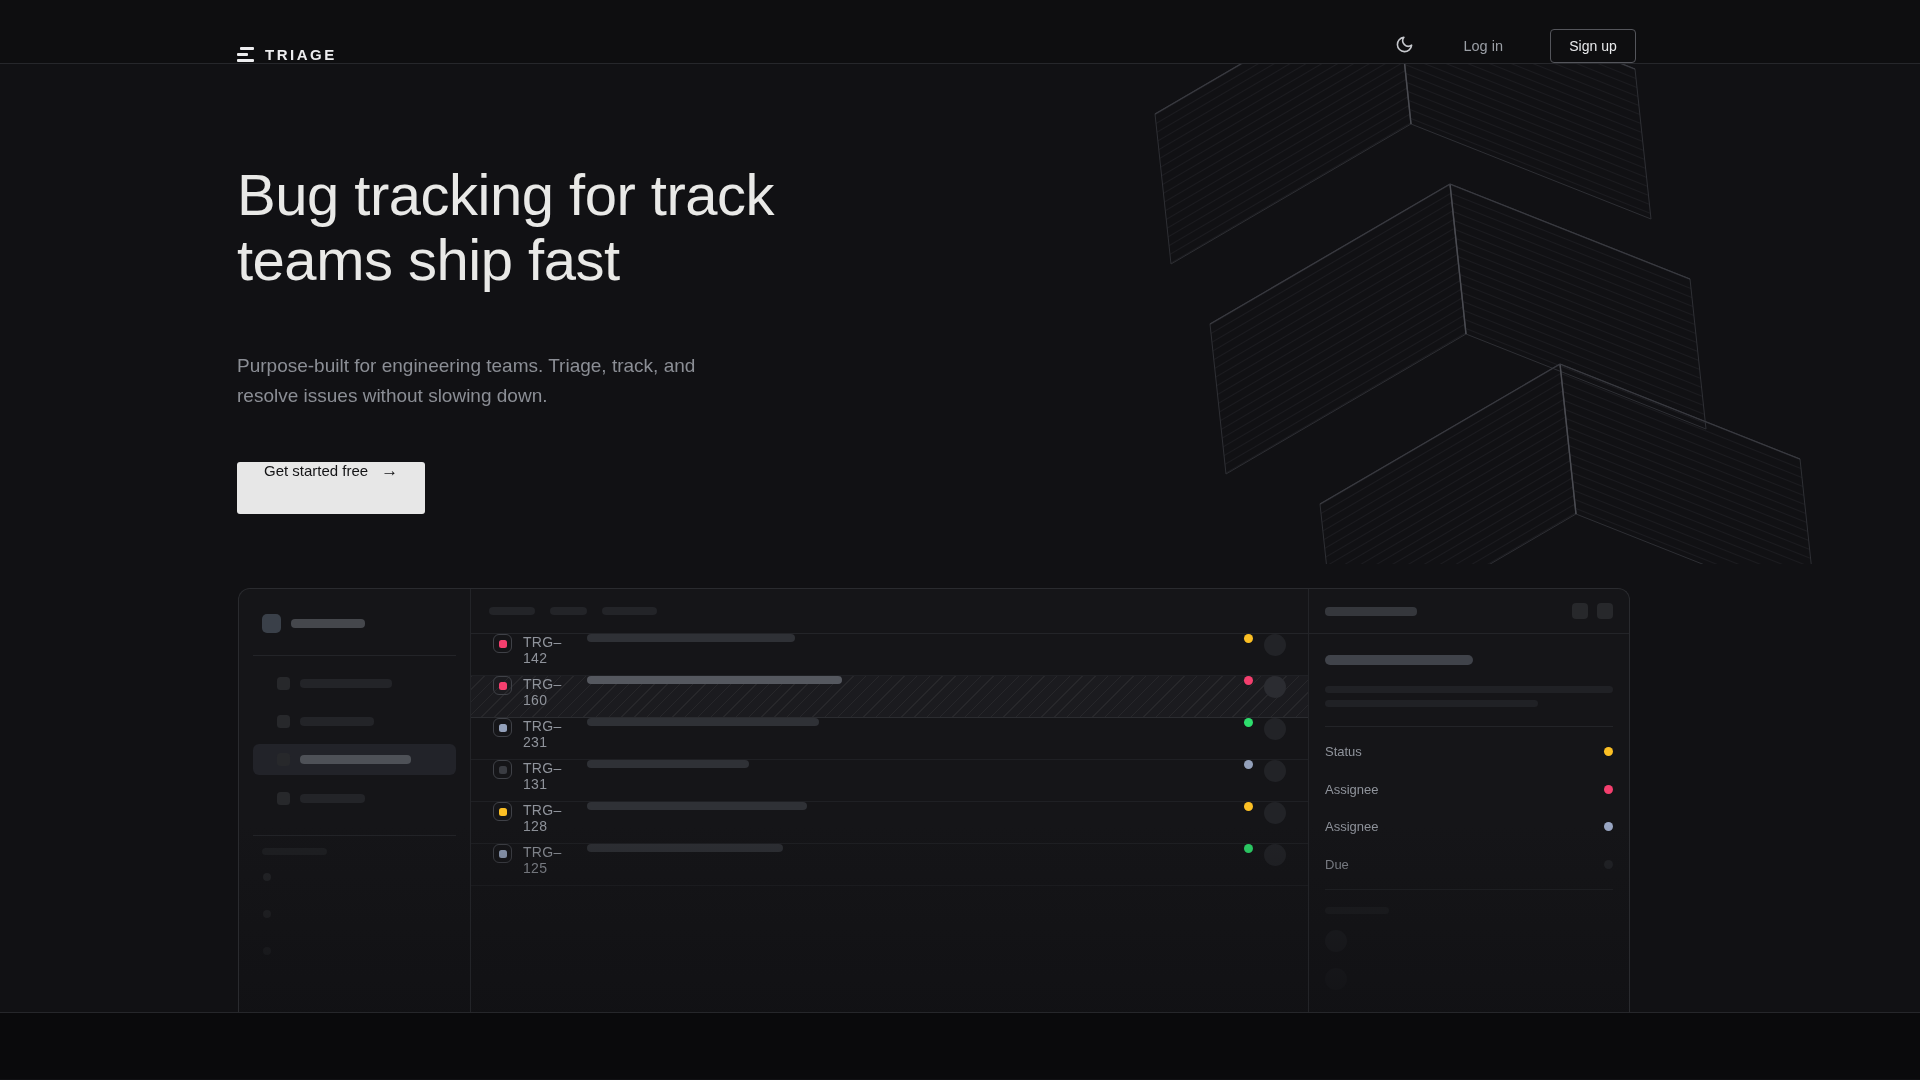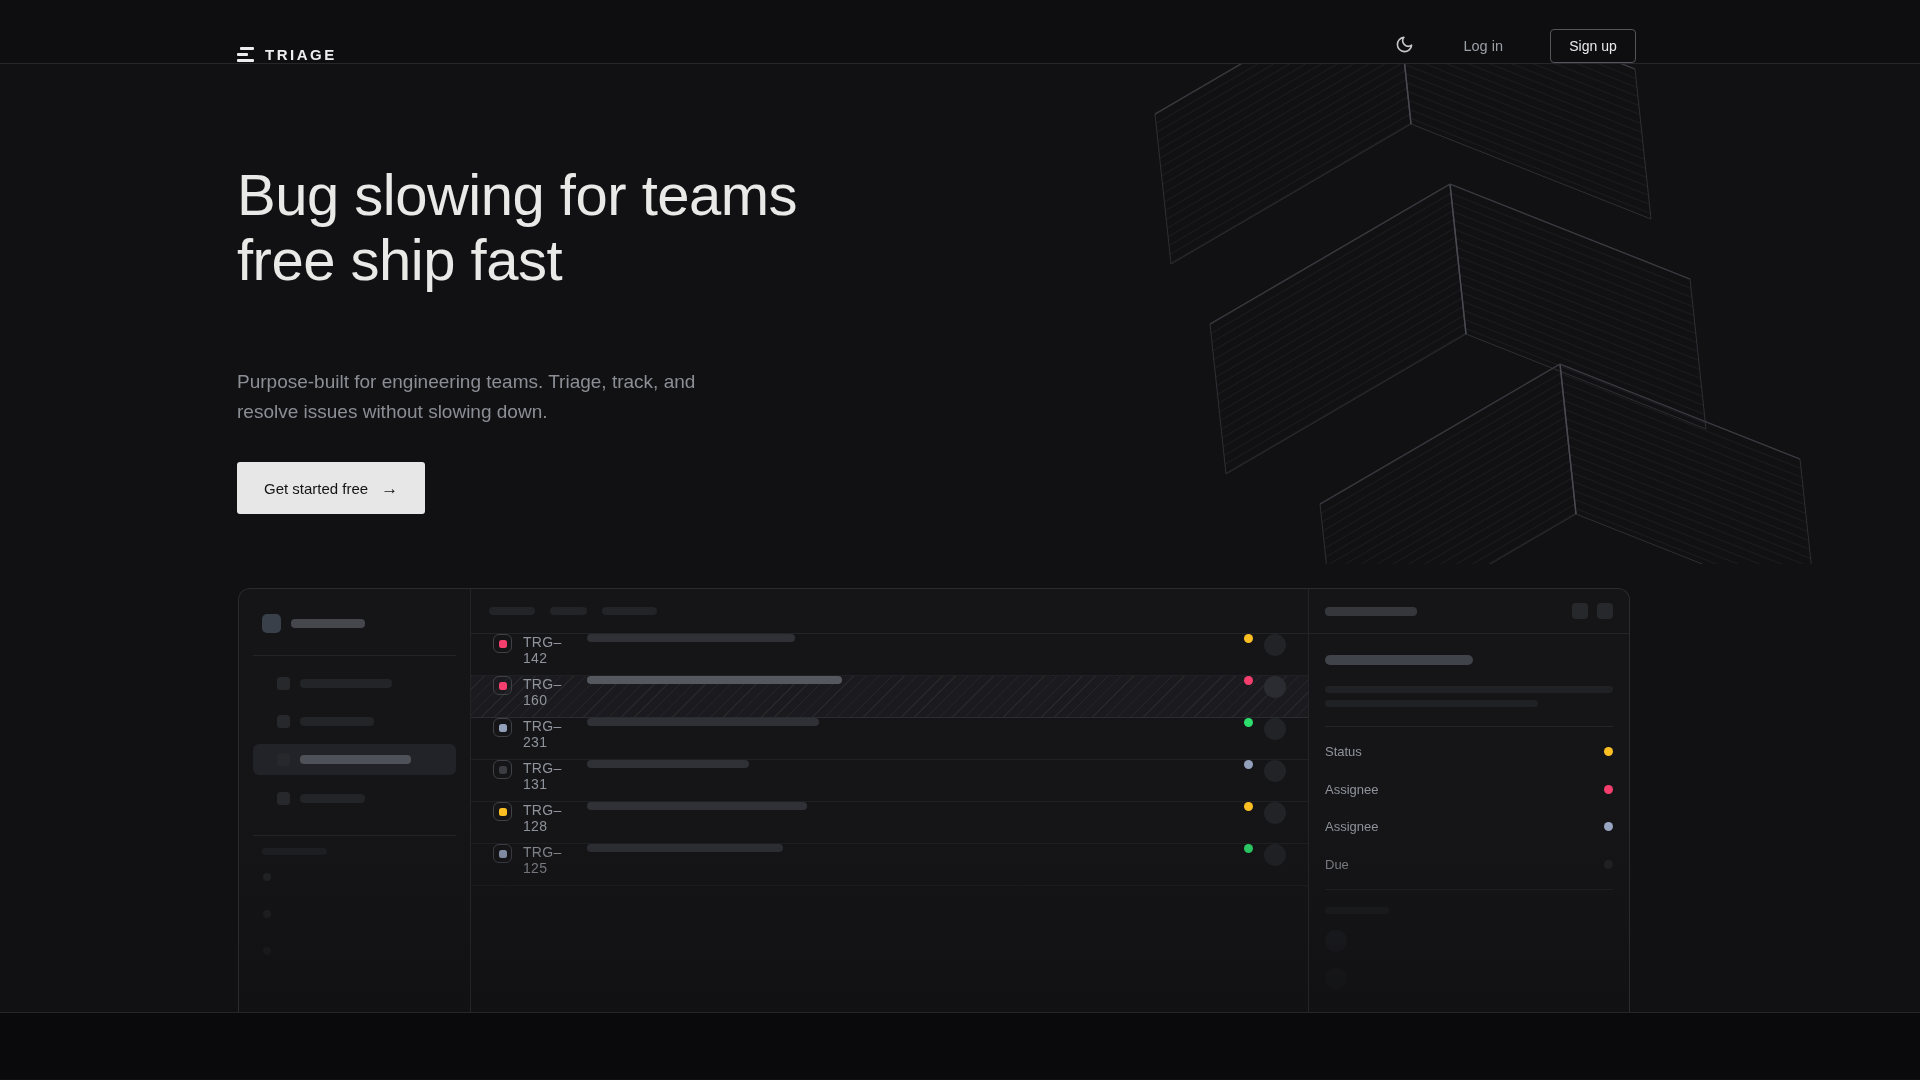--- a/index.html
+++ b/index.html
@@ -26,26 +26,26 @@
   .signup-btn {
     width:86px; height:34px; background:transparent; border:1px solid #54555b; border-radius:4px;
     color:#e9eaec; font-size:14px; cursor:pointer; font-family:inherit;
   }
 
   
   .hero { position:relative; height:949px; background:#111114; border-bottom:1px solid #26272b; overflow:hidden; }
   .decor { position:absolute; left:980px; top:0; width:940px; height:500px; pointer-events:none; }
   .headline { position:absolute; left:237px; top:98px; font-size:58px; line-height:65px; font-weight:500; color:#e9e9e7; letter-spacing:-0.5px; }
   .headline span { display:block; }
-  .subtitle { position:absolute; left:237px; top:287px; width:475px; font-size:19px; line-height:30px; color:#8b8e95;margin-top:16px; }
+  .subtitle { position:absolute; left:237px; top:287px; width:475px; font-size:19px; line-height:30px; color:#8b8e95; }
   .cta-btn {
     position:absolute; left:237px; top:398px; height:52px; padding:0 27px;
     background:#e7e7e7; color:#141416; border:none; border-radius:3px;
     font-size:15px; font-weight:500; font-family:inherit; cursor:pointer;
-    display:flex; align-items:center; gap:13px;
+    display:flex; align-items:flex-start; gap:13px;
   }
   .cta-arrow { font-size:17px; line-height:1; }
 
   
   .card {
     position:absolute; left:238px; top:524px; width:1392px; height:426px;
     background:#151518; border:1px solid #2a2b2f; border-bottom:none;
     border-radius:12px 12px 0 0; display:flex; overflow:hidden;
   }
   .col { position:relative; height:100%; }
@@ -155,22 +155,22 @@
         <line x1="0" y1="0" x2="-240" y2="140" stroke="#393a40" stroke-width="1.2"></line>
         <line x1="0" y1="0" x2="240" y2="95" stroke="#393a40" stroke-width="1.2"></line>
       </g>
     </defs>
     <use href="#slab" transform="translate(415,-90)"></use>
     <use href="#slab" transform="translate(470,120)"></use>
     <use href="#slab" transform="translate(580,300)"></use>
   </svg>
 
   <h1 class="headline">
-    <span>Bug slowing for teams</span>
-    <span>free ship fast</span>
+    <span>Bug tracking for track</span>
+    <span>teams ship fast</span>
   </h1>
   <p class="subtitle">Purpose-built for engineering teams. Triage, track, and resolve issues without slowing down.</p>
   <button class="cta-btn">
     <span>Get started free</span>
     <span class="cta-arrow">→</span>
   </button>
 
   <div class="card">
 
     <div class="col sidebar">

